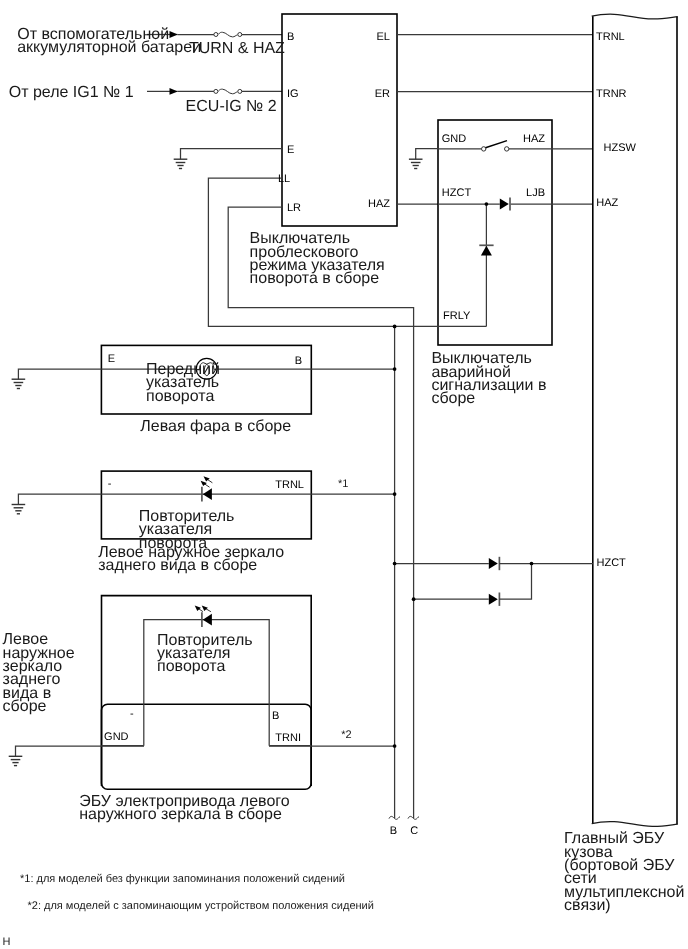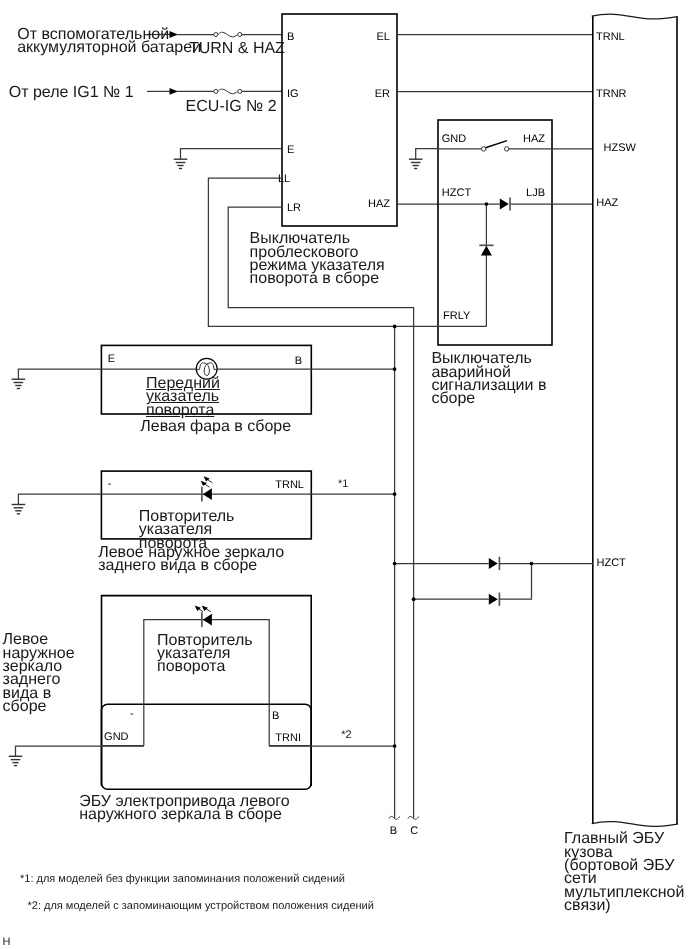--- a/index.html
+++ b/index.html
@@ -241,21 +241,21 @@
 
 <div class="pinlbl" style="left:596.0px;top:31.0px;">TRNL</div>
 <div class="pinlbl" style="left:596.0px;top:88.0px;">TRNR</div>
 <div class="pinlbl" style="left:595.5px;top:142.2px;margin-left:8px;">HZSW</div>
 <div class="pinlbl" style="left:596.2px;top:196.8px;">HAZ</div>
 <div class="pinlbl" style="left:596.5px;top:557.3px;">HZCT</div>
 <div class="txt" style="left:564.1px;top:832.3px;width:122px;white-space:normal;">Главный ЭБУ кузова (бортовой ЭБУ сети мультиплексной связи)</div>
 
 <div class="pinlbl" style="left:107.7px;top:353.2px;">E</div>
 <div class="pinlbl ralign" style="left:241px;top:354.6px;width:61px;">B</div>
-<div class="txt" style="left:146px;top:377px;width:110px;white-space:normal;text-decoration:underline;">Передний указатель поворота</div>
+<div class="txt" style="left:146px;top:363px;width:110px;white-space:normal;">Передний указатель поворота</div>
 <div class="txt" style="left:140.3px;top:420.1px;">Левая фара в сборе</div>
 
 <div class="pinlbl" style="left:107.7px;top:478.3px;">-</div>
 <div class="pinlbl ralign" style="left:243px;top:479.2px;width:61px;">TRNL</div>
 <div class="txt" style="left:138.8px;top:510px;width:125px;white-space:normal;">Повторитель указателя поворота</div>
 <div class="txt" style="left:98.2px;top:546.1px;width:215px;white-space:normal;">Левое наружное зеркало заднего вида в сборе</div>
 <div class="note" style="left:338px;top:476.7px;">*1</div>
 
 <div class="txt" style="left:2.6px;top:633.2px;width:90px;white-space:normal;">Левое наружное зеркало заднего вида в сборе</div>
 <div class="txt" style="left:157px;top:633.6px;width:70px;white-space:normal;">Повторитель указателя поворота</div>

